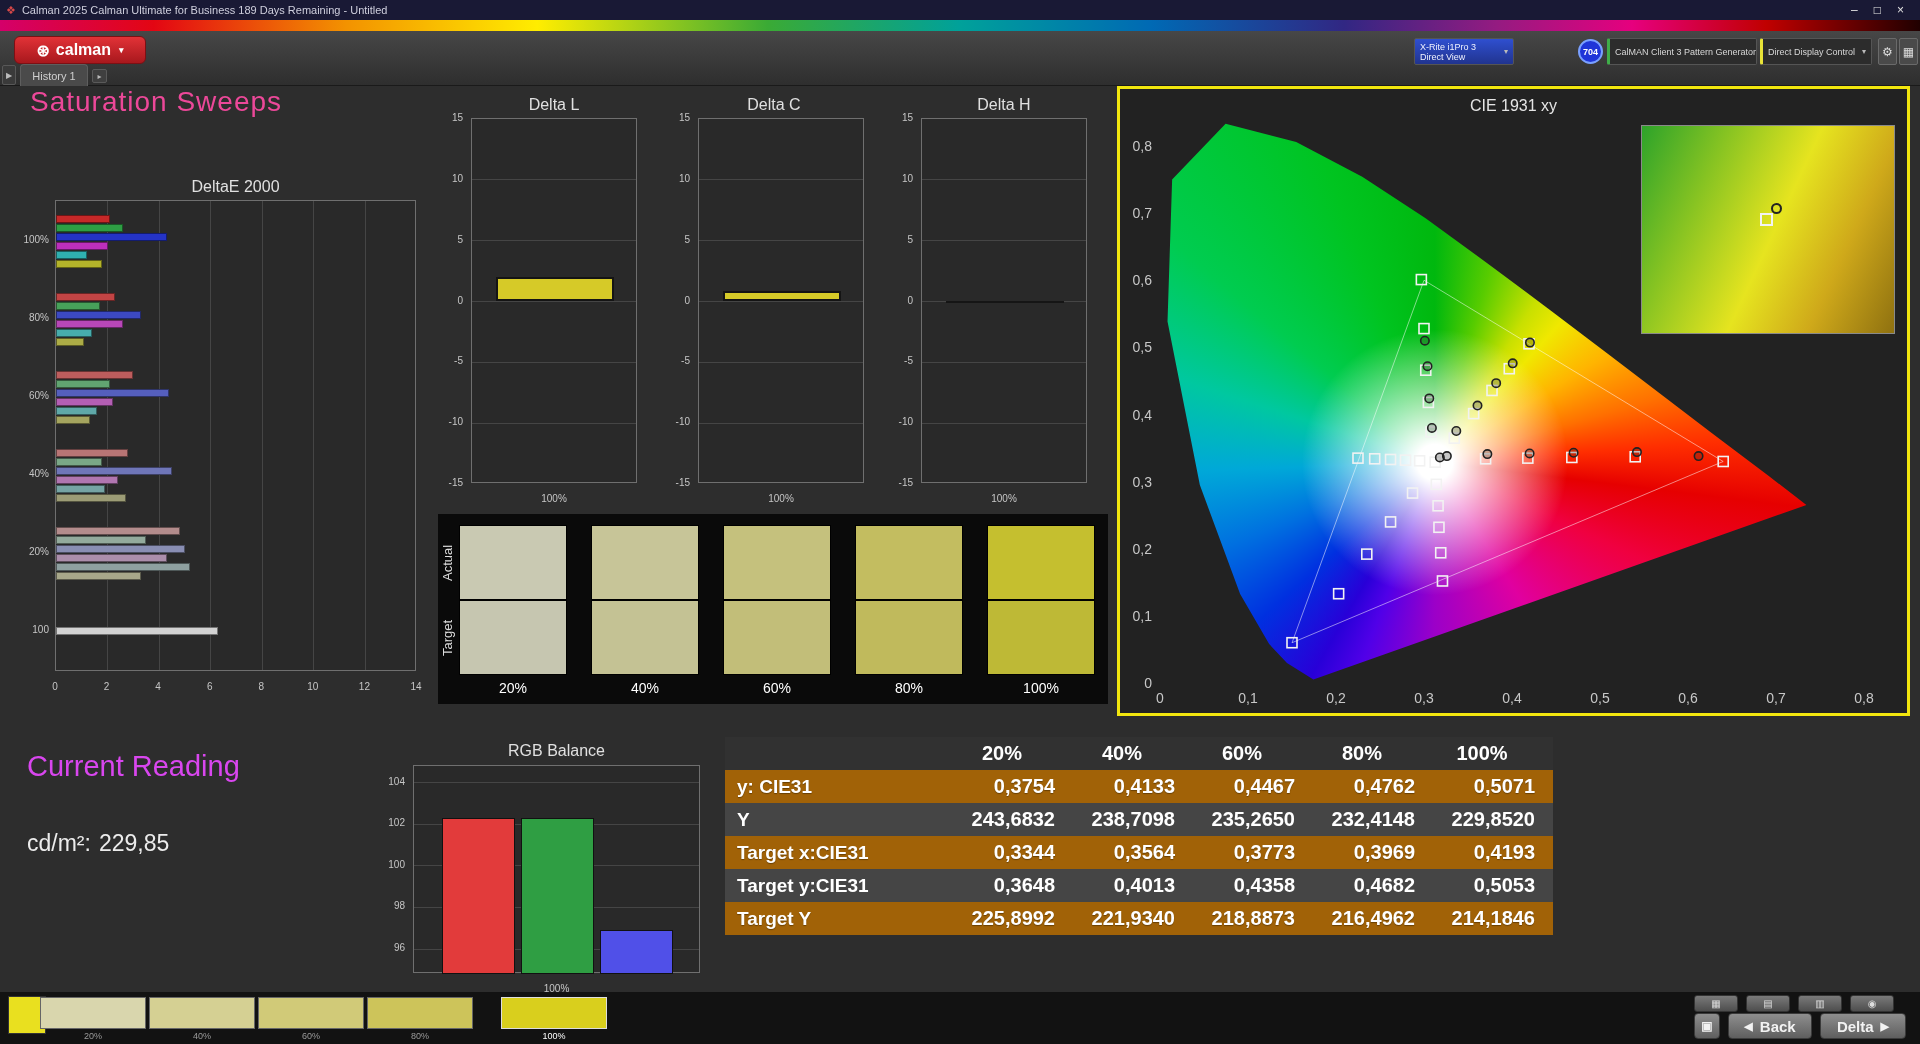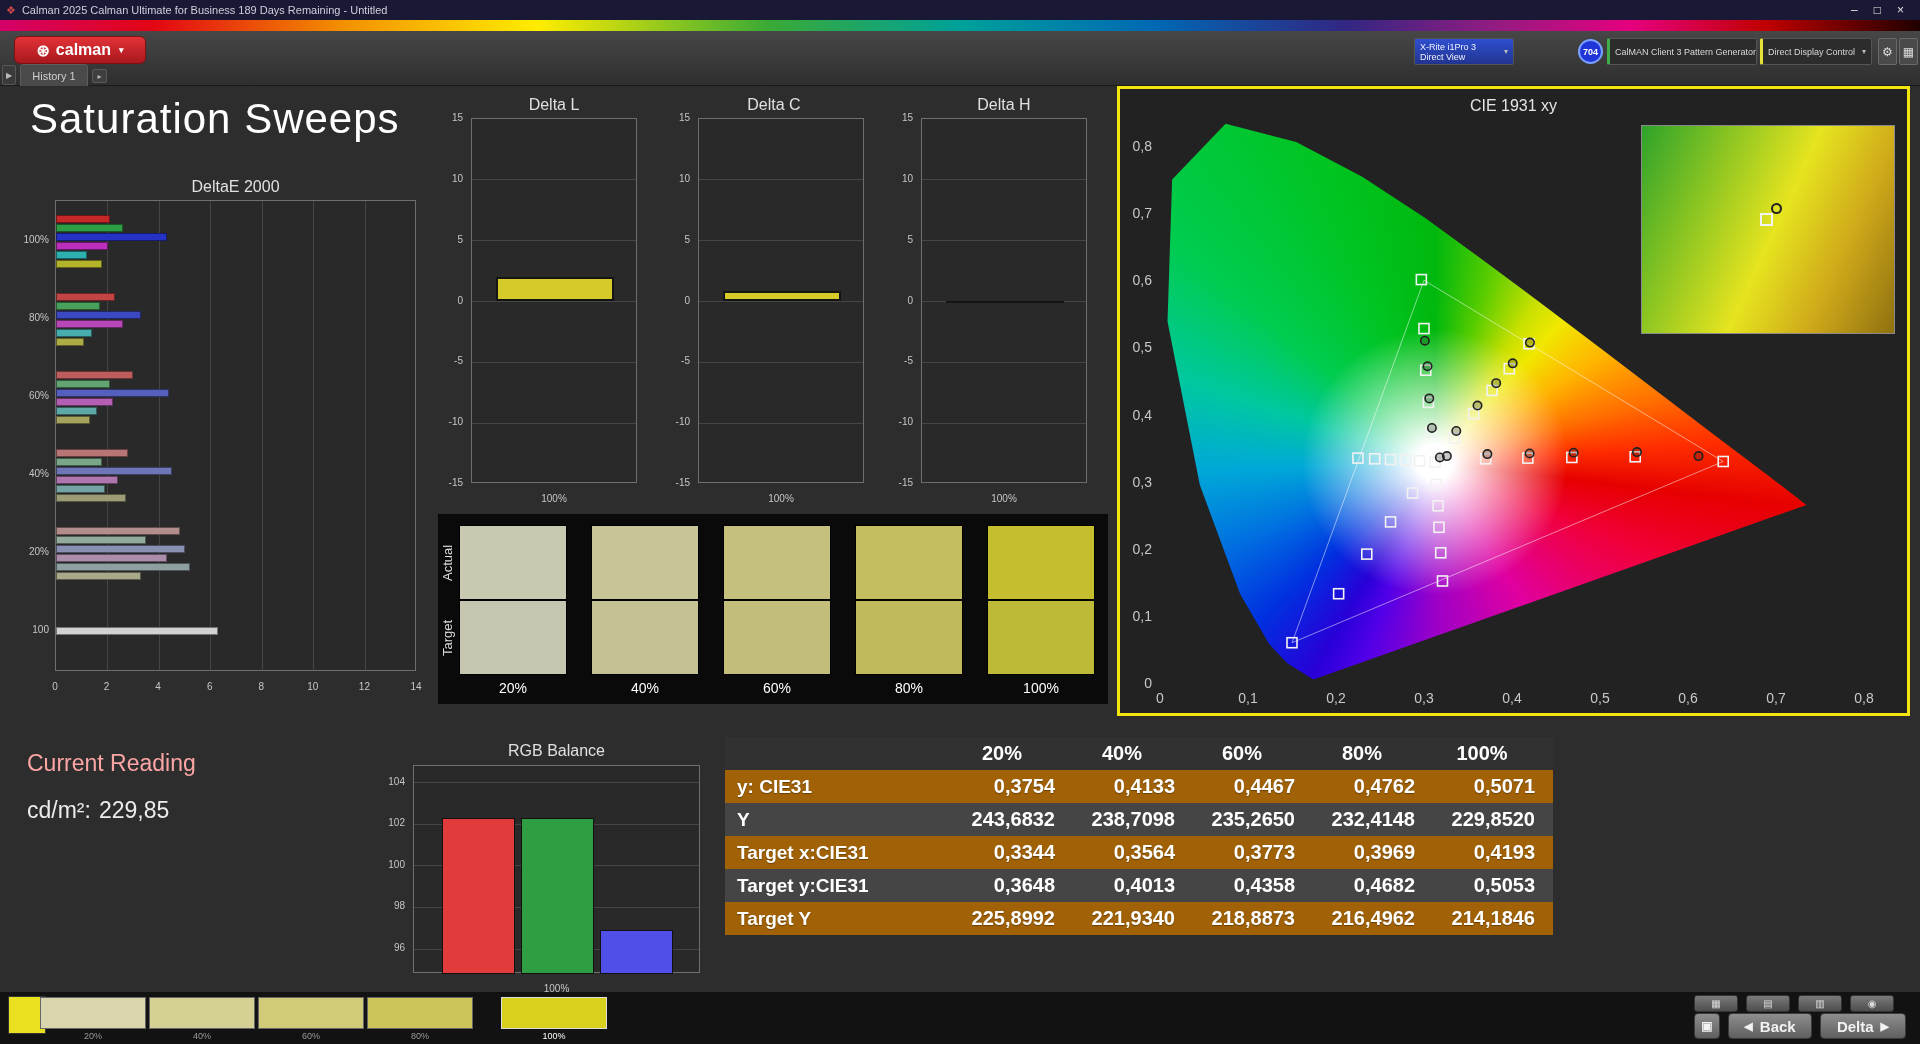--- a/index.html
+++ b/index.html
@@ -42,21 +42,21 @@
 .devline{font-size:9px}
 .devcaret{margin-left:auto;color:#bbb;font-size:8px}
 .badge{position:absolute;left:1578px;top:8px;width:25px;height:25px;border-radius:50%;
  background:#1f35d8;border:2px solid #7aa0ff;color:#fff;font-size:9px;font-weight:bold;
  display:flex;align-items:center;justify-content:center}
 .toolbtn{position:absolute;top:7px;width:19px;height:27px;background:#4a4a4a;border:1px solid #6a6a6a;
  border-radius:2px;color:#ddd;font-size:12px;display:flex;align-items:center;justify-content:center}
 .tb1{left:1878px}.tb2{left:1899px}
 
 
-.sat-title{position:absolute;left:30px;top:95px;font-size:42px;font-weight:300;letter-spacing:1px;color:#ffffff}
+.sat-title{position:absolute;left:30px;top:86px;font-size:28px;font-weight:300;letter-spacing:1px;color:#ec4899}
 
 
 .chartc{position:absolute}
 #deltae{left:10px;top:178px;width:430px;height:530px}
 #dl{left:437px;top:96px;width:210px;height:410px}
 #dc{left:664px;top:96px;width:210px;height:410px}
 #dh{left:887px;top:96px;width:210px;height:410px}
 #rgbchart{left:370px;top:740px;width:350px;height:260px}
 .plot{position:absolute;background:#292929;border:1px solid #6f6f6f}
 .vgrid{position:absolute;top:0;bottom:0;width:1px;background:#454545}
@@ -98,21 +98,21 @@
  clip-path:polygon(24.3% 98.5%, 20.3% 95.6%, 17.6% 92.3%, 13.2% 83.5%, 7.1% 64.4%, 2.2% 35.7%,
   2.9% 10.8%, 11.0% 1.0%, 21.7% 4.2%, 31.7% 10.3%, 41.3% 17.6%, 50.8% 25.6%, 60.3% 33.8%,
   69.4% 41.8%, 77.8% 49.2%, 84.7% 55.3%, 93.3% 62.8%, 99.0% 67.9%)}
 .inset{position:absolute;left:521px;top:36px;width:254px;height:209px;border:1px solid #8a8a8a;
  background:linear-gradient(115deg,#2da32a,#86c322 25%,#e6e41f 52%,#cfa91a 75%,#8f7110 100%)}
 .insq{position:absolute;width:13px;height:13px;border:2px solid #f2f2f2}
 .incirc{position:absolute;width:11px;height:11px;border:2px solid #222;border-radius:50%}
 
 
 #currentreading{position:absolute;left:27px;top:750px;width:340px}
-.cr-title{font-size:23px;color:#fca5a5;margin-bottom:20px}
+.cr-title{font-size:29px;color:#d946ef;margin-bottom:47px}
 .cr-line{margin-bottom:24px;font-size:23px;color:#ececec}
 .cr-lab{margin-right:8px}
 
 
 #resultstable{position:absolute;left:725px;top:737px;width:828px;color:#fff}
 .trow{display:flex;height:33px;align-items:center;width:828px}
 .thead{background:#313131}
 .rdark{background:#454545}
 .rlight{background:#a16207;text-shadow:0 1px 1px rgba(0,0,0,.35)}
 .tlabel{width:224px;padding-left:12px;font-weight:bold;font-size:19px}

